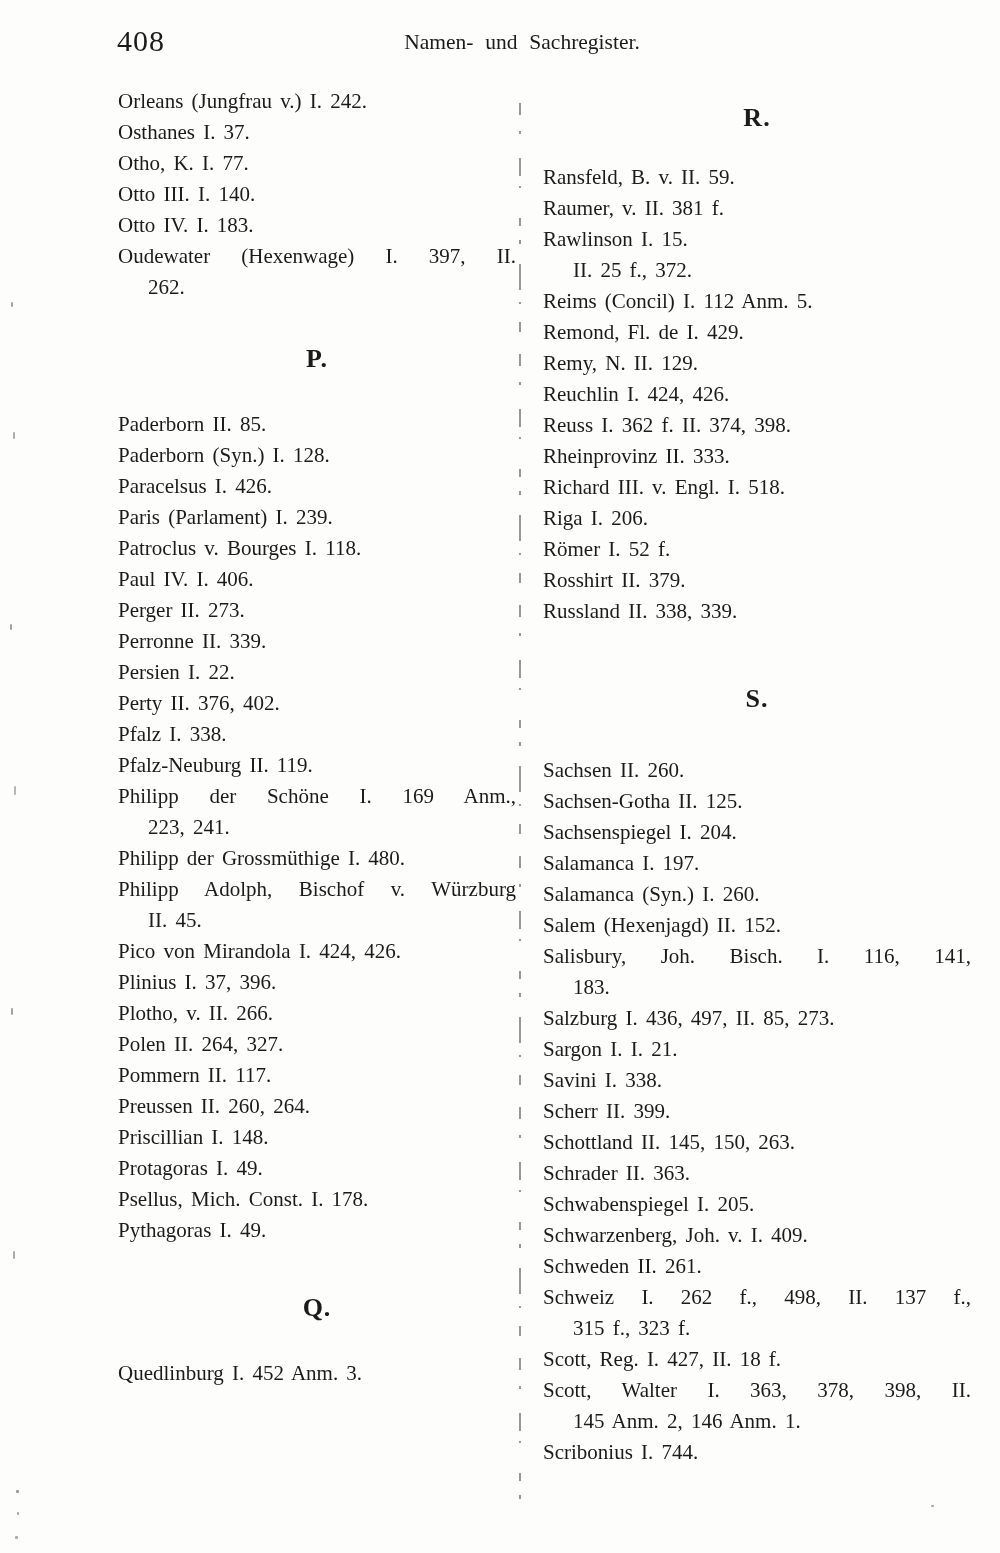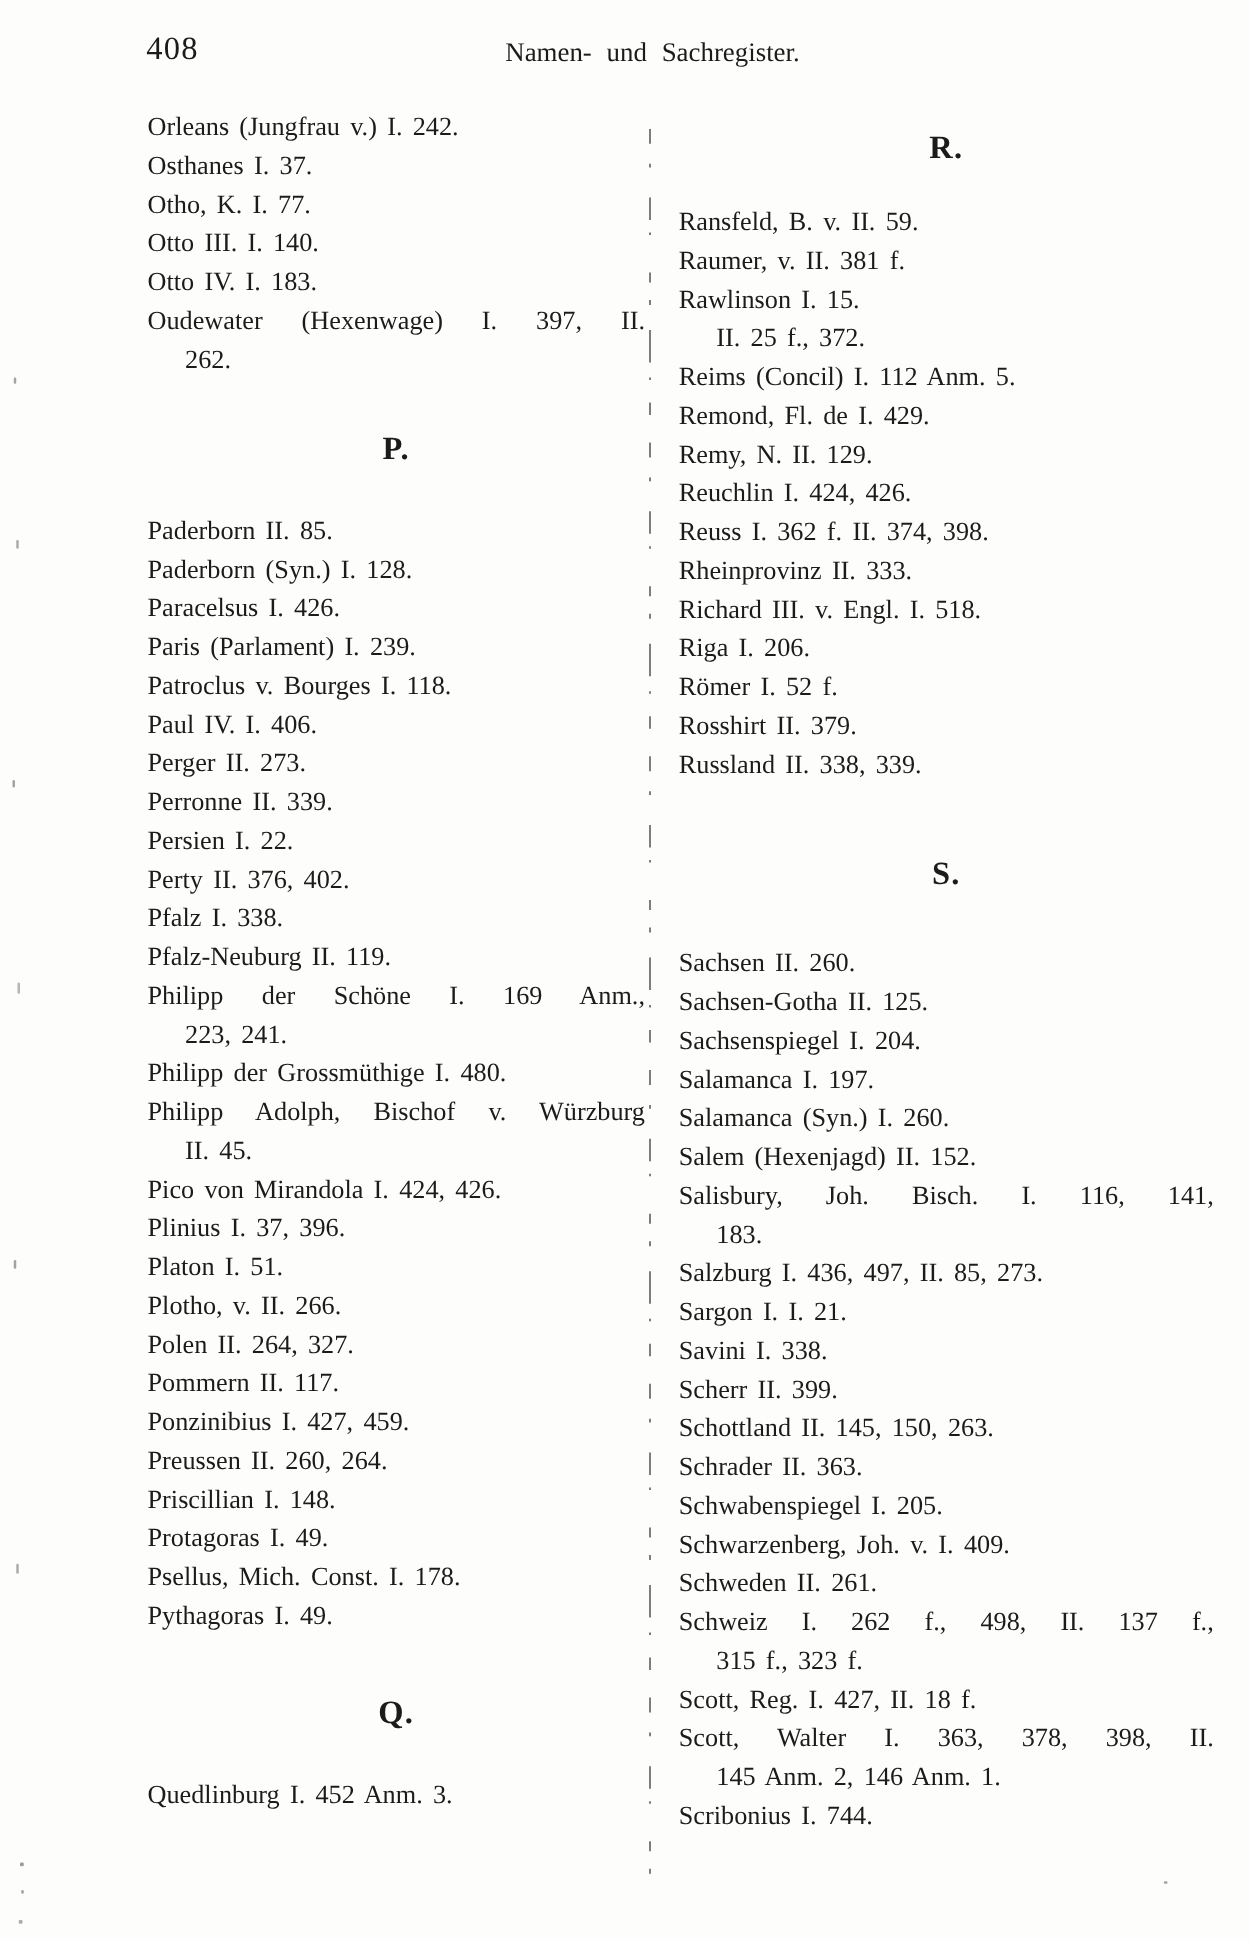--- a/index.html
+++ b/index.html
@@ -6,21 +6,21 @@
   body {
     width:1000px; height:1553px;
     background:#fdfdfb;
     color:#1b1b1b;
     font-family:"Liberation Serif", "DejaVu Serif", serif;
     position:relative;
     overflow:hidden;
   }
   .page-number {
     position:absolute; left:117px; top:24px;
-    font-size:26px; letter-spacing:1px;
+    font-size:30px; letter-spacing:1px;
   }
   .header-title {
     position:absolute; left:0; top:30px; width:1044px;
     text-align:center; font-size:21.5px; word-spacing:0.3em;
   }
   .col {
     position:absolute;
     font-size:21px; line-height:31px;
     word-spacing:0.14em;
   }
@@ -119,33 +119,27 @@
       <div class="line just">Philipp Adolph, Bischof v. Würzburg</div>
       <div class="line cont">II. 45.</div>
     </div>
     <div class="entry">
       <div class="line">Pico von Mirandola I. 424, 426.</div>
     </div>
     <div class="entry">
       <div class="line">Plinius I. 37, 396.</div>
     </div>
     <div class="entry">
-      <div class="line">Platon I. 51.</div>
-    </div>
-    <div class="entry">
       <div class="line">Plotho, v. II. 266.</div>
     </div>
     <div class="entry">
       <div class="line">Polen II. 264, 327.</div>
     </div>
     <div class="entry">
       <div class="line">Pommern II. 117.</div>
-    </div>
-    <div class="entry">
-      <div class="line">Ponzinibius I. 427, 459.</div>
     </div>
     <div class="entry">
       <div class="line">Preussen II. 260, 264.</div>
     </div>
     <div class="entry">
       <div class="line">Priscillian I. 148.</div>
     </div>
     <div class="entry">
       <div class="line">Protagoras I. 49.</div>
     </div>

